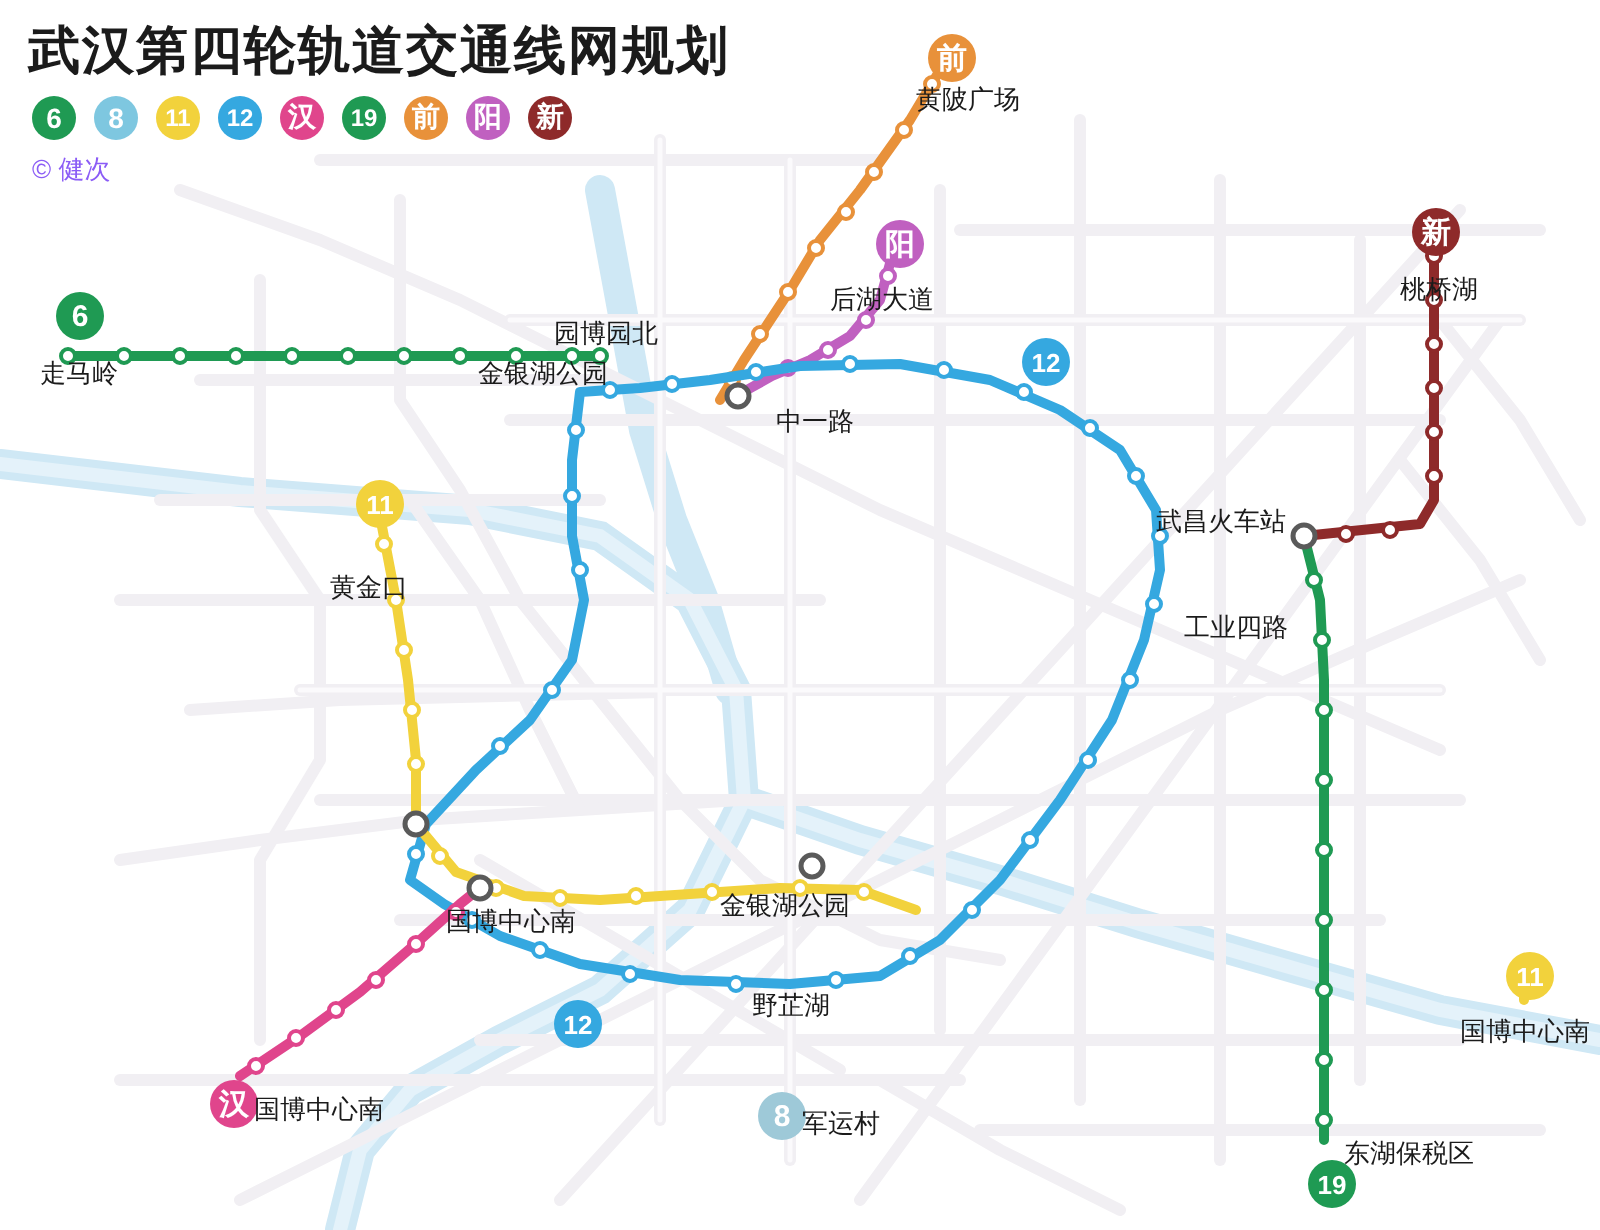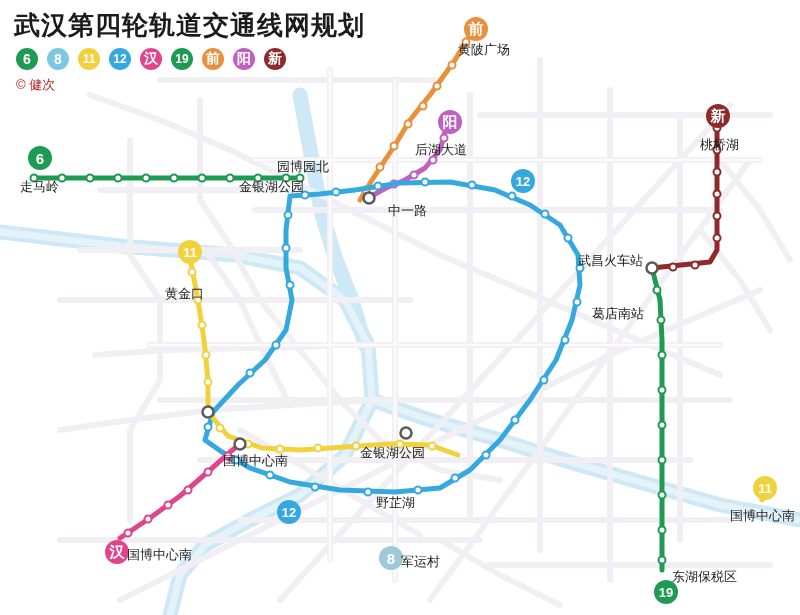--- a/index.html
+++ b/index.html
@@ -2,21 +2,21 @@
 <html><head>
 <meta charset="utf-8">
 <style>
   html,body{margin:0;padding:0;}
   body{width:800px;height:615px;background:#ffffff;font-family:"Liberation Sans","DejaVu Sans",sans-serif;overflow:hidden;position:relative;}
   #map-root{position:relative;width:800px;height:615px;}
   svg.layer{position:absolute;left:0;top:0;width:800px;height:615px;}
   .title{position:absolute;left:14px;top:8px;font-size:26px;font-weight:bold;color:#1b1b1b;letter-spacing:1px;}
   .legend{position:absolute;left:16px;top:48px;display:flex;gap:9px;align-items:center;}
   .legend .chip{width:22px;height:22px;border-radius:50%;display:flex;align-items:center;justify-content:center;color:#fff;font-size:14px;font-weight:bold;}
-  .credit{position:absolute;left:16px;top:76px;font-size:13px;color:#b91c1c;}
+  .credit{position:absolute;left:16px;top:76px;font-size:13px;color:#8b5cf6;}
   .lbl{position:absolute;font-size:13px;color:#1b1b1b;white-space:nowrap;font-weight:normal;}
   .badge{position:absolute;width:24px;height:24px;border-radius:50%;color:#fff;font-size:15px;font-weight:bold;display:flex;align-items:center;justify-content:center;}
 </style>
 </head>
 <body>
 
 <div id="map-root">
 
   <svg class="layer" viewBox="0 0 800 615">
     <rect x="0" y="0" width="800" height="615" fill="#ffffff"></rect>
@@ -247,21 +247,21 @@
   <div class="badge" style="left:379px;top:546px;background:#9ec9d8">8</div>
 
   <div class="lbl" style="left:20px;top:178px">走马岭</div>
   <div class="lbl" style="left:239px;top:178px">金银湖公园</div>
   <div class="lbl" style="left:458px;top:41px">黄陂广场</div>
   <div class="lbl" style="left:277px;top:158px">园博园北</div>
   <div class="lbl" style="left:388px;top:202px">中一路</div>
   <div class="lbl" style="left:415px;top:141px">后湖大道</div>
   <div class="lbl" style="left:700px;top:136px">桃桥湖</div>
   <div class="lbl" style="left:578px;top:252px">武昌火车站</div>
-  <div class="lbl" style="left:592px;top:305px">葛店南站</div>
+  <div class="lbl" style="left:592px;top:305px">工业四路</div>
   <div class="lbl" style="left:165px;top:285px">黄金口</div>
   <div class="lbl" style="left:223px;top:452px">国博中心南</div>
   <div class="lbl" style="left:127px;top:546px">国博中心南</div>
   <div class="lbl" style="left:360px;top:444px">金银湖公园</div>
   <div class="lbl" style="left:376px;top:494px">野芷湖</div>
   <div class="lbl" style="left:401px;top:553px">军运村</div>
   <div class="lbl" style="left:730px;top:507px">国博中心南</div>
   <div class="lbl" style="left:672px;top:568px">东湖保税区</div>
 
 </div>

